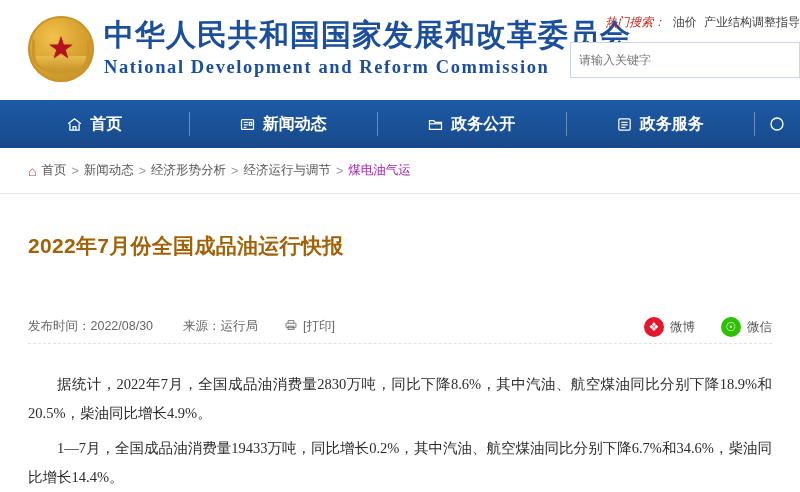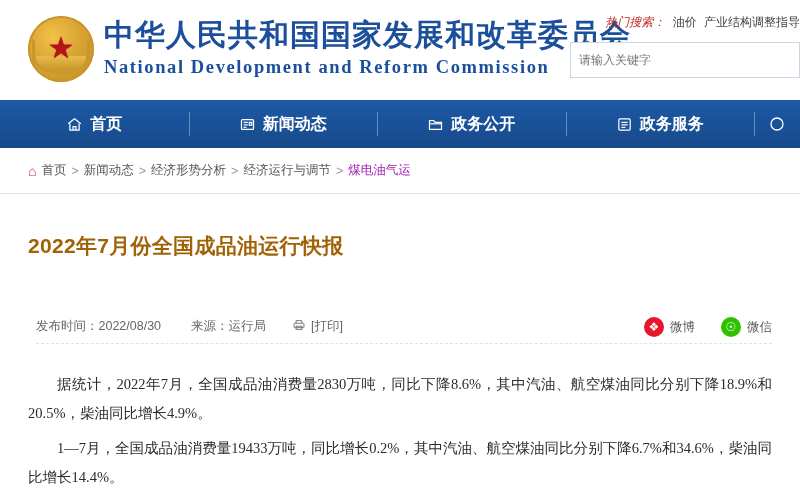--- a/index.html
+++ b/index.html
@@ -189,21 +189,20 @@
   }
   .meta-row {
     margin-top: 50px;
     height: 34px;
     display: flex;
     align-items: center;
     font-size: 12.5px;
     color: #666;
     position: relative;
     border-bottom: 1px dashed #e2e2e2;
-    margin-left: 8px;
   }
   .meta-row .m1 { margin-right: 30px; }
   .meta-row .m2 { margin-right: 26px; }
   .meta-row .print {
     display: flex;
     align-items: center;
     gap: 5px;
     color: #666;
     cursor: pointer;
   }

